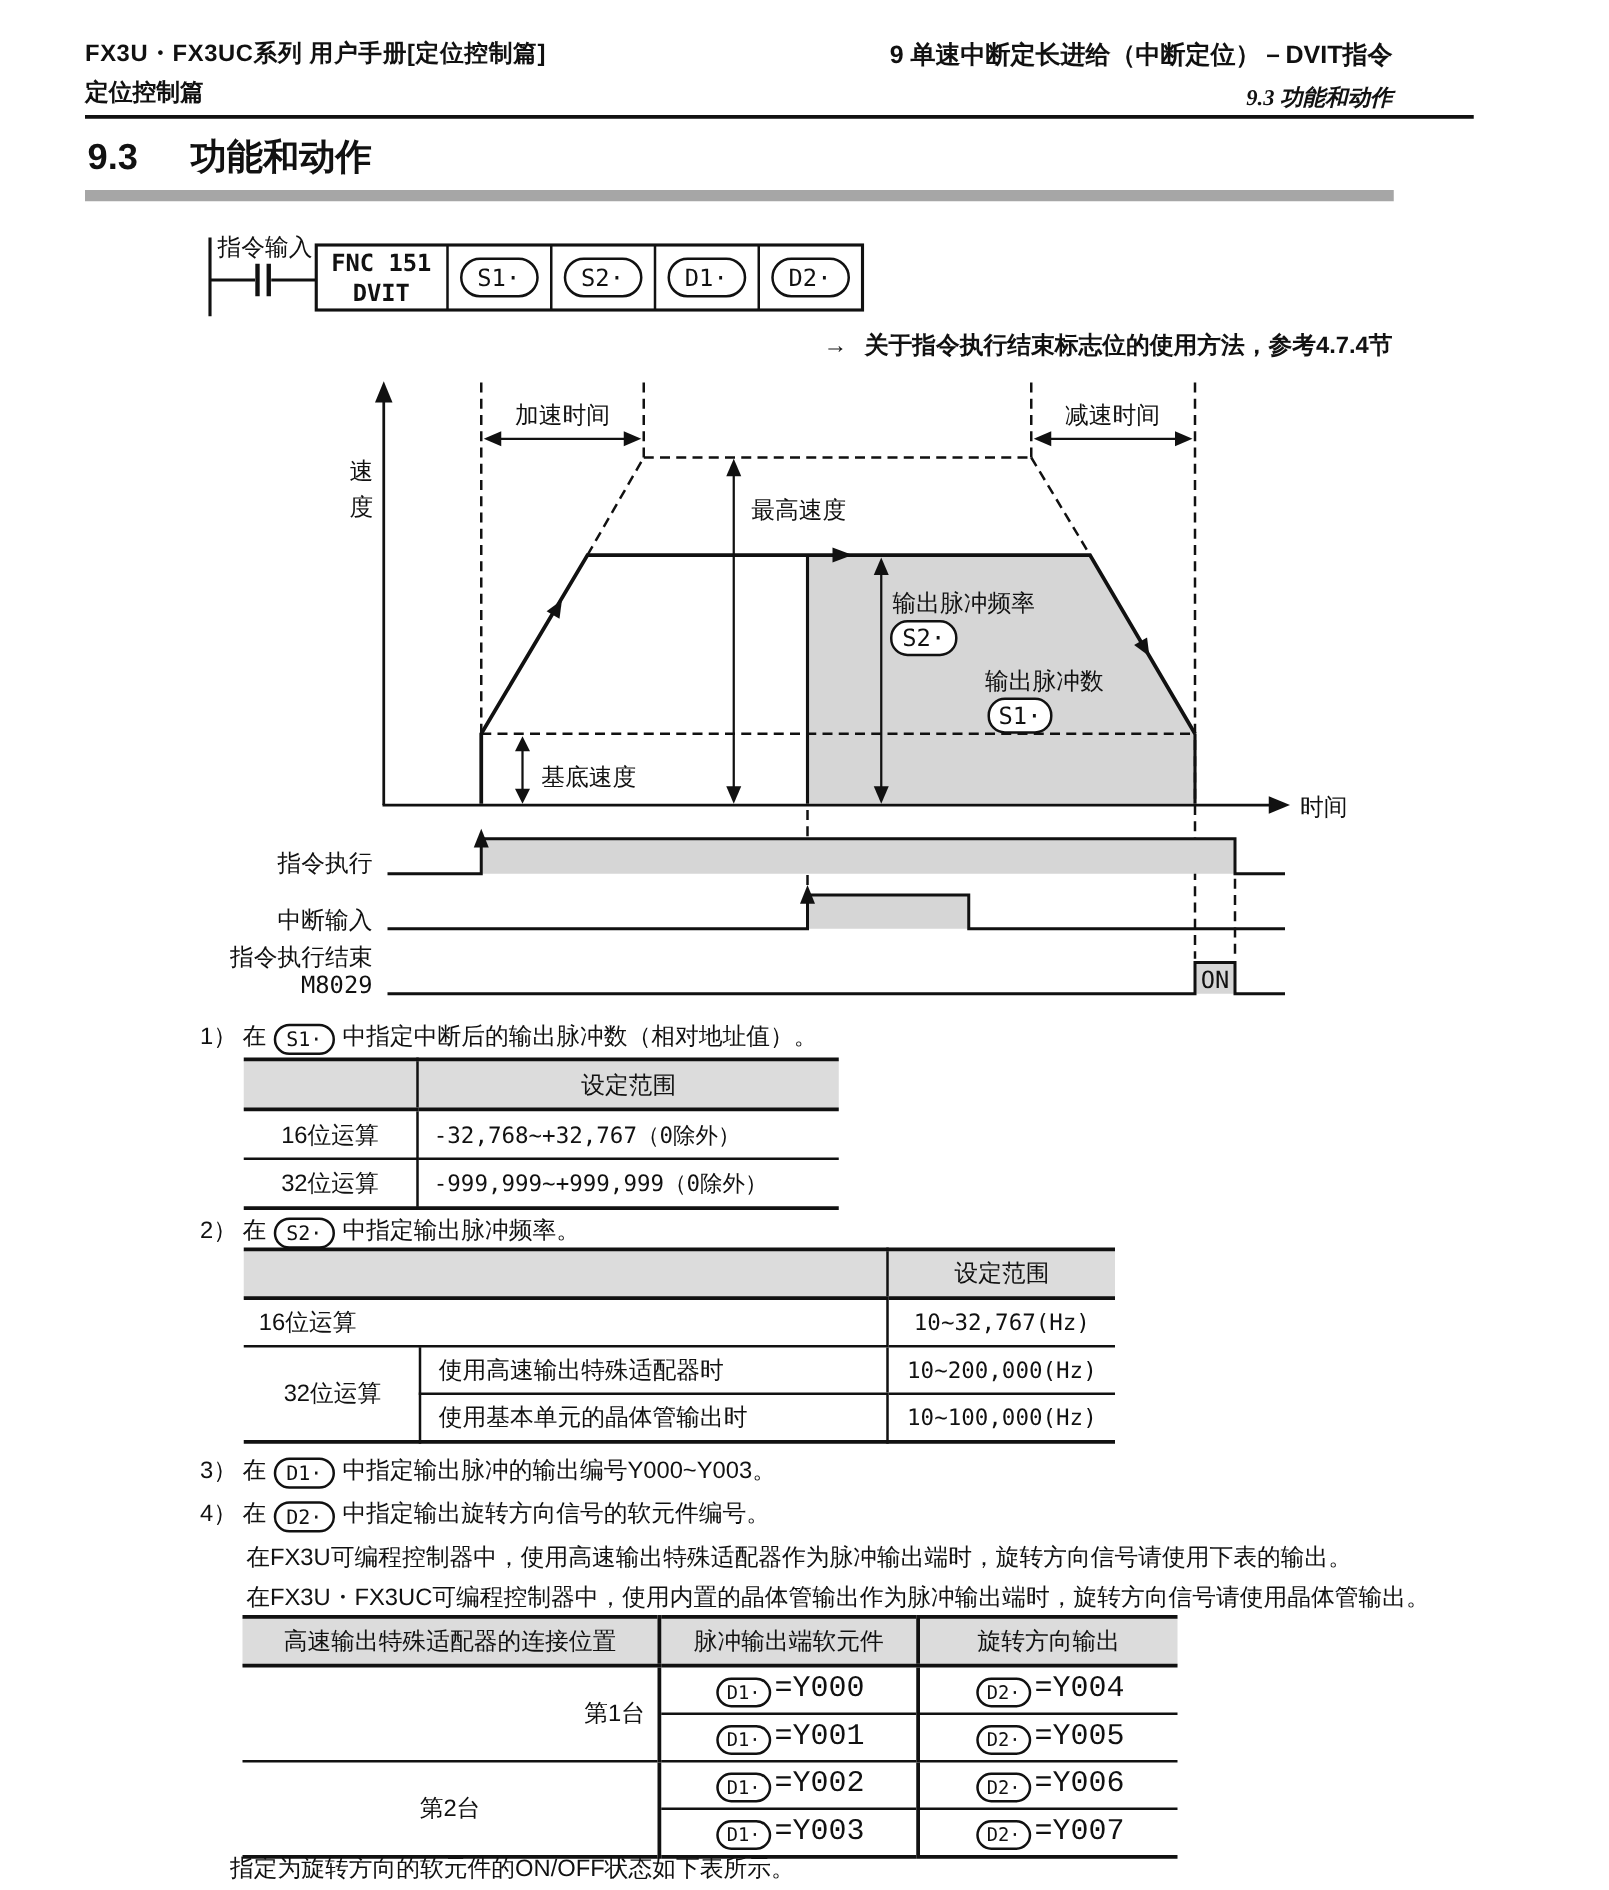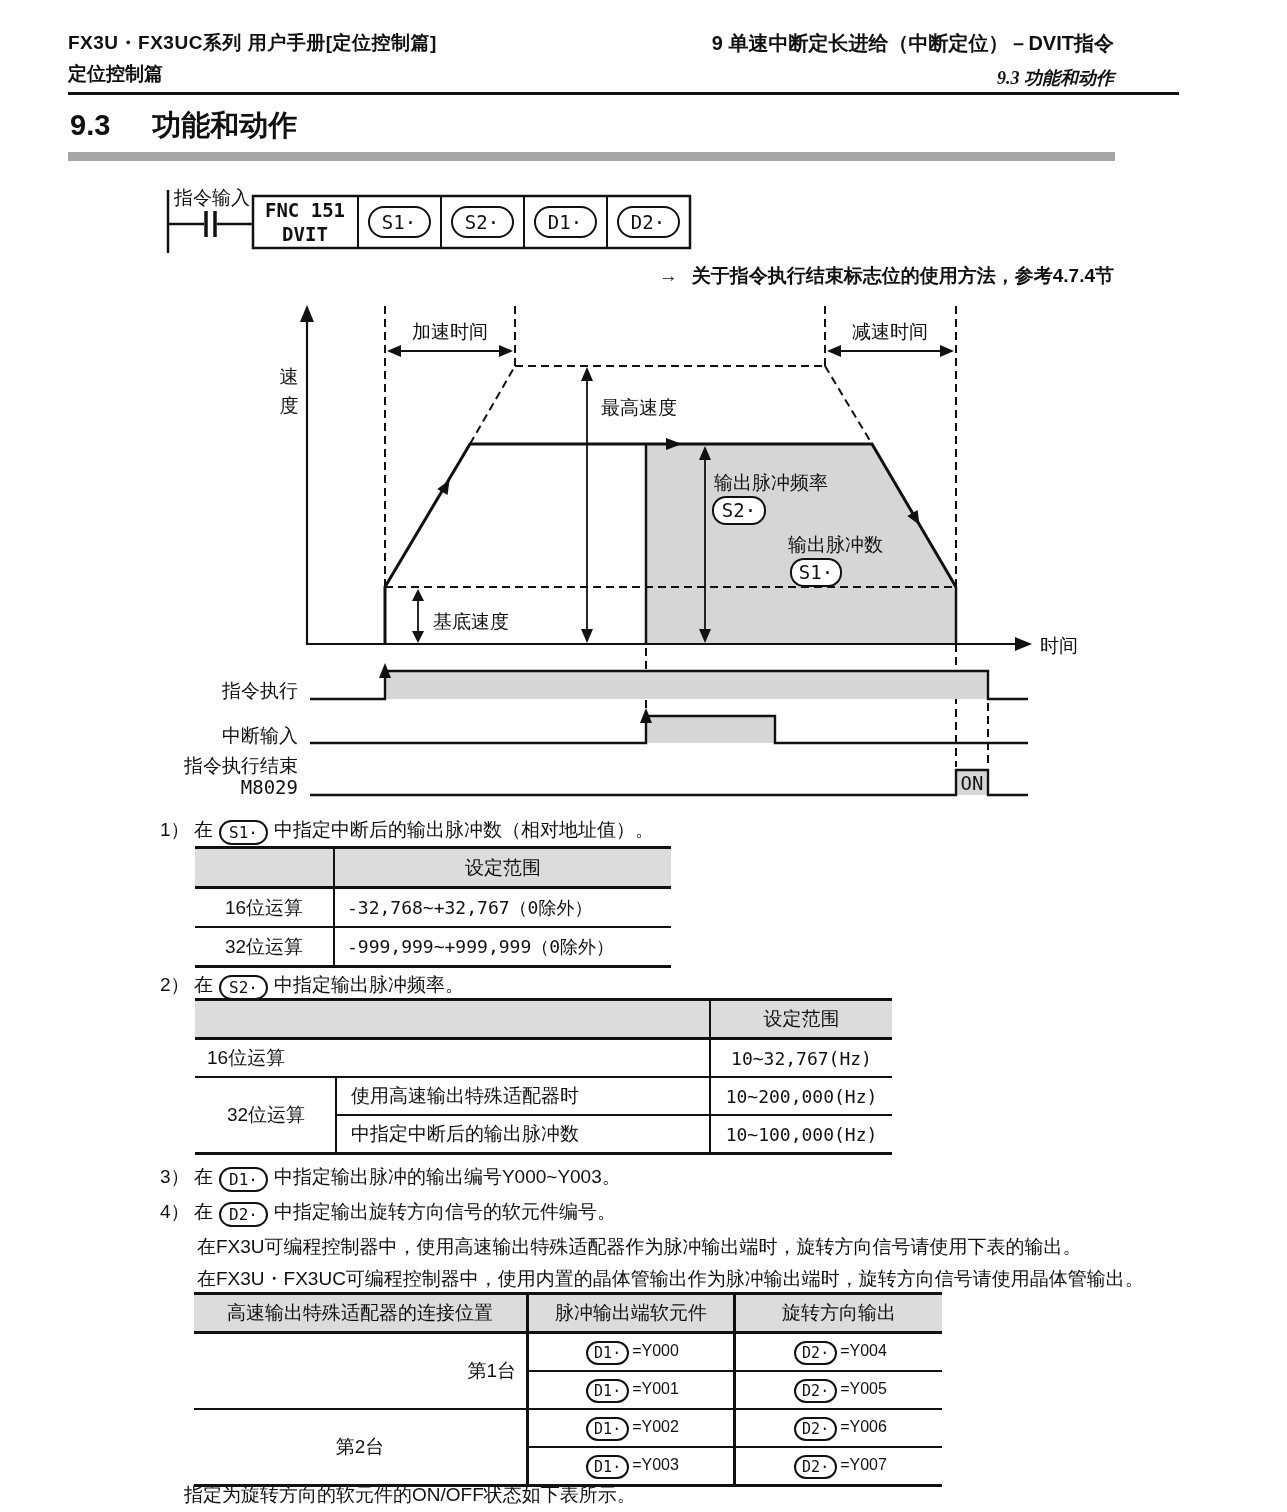--- a/index.html
+++ b/index.html
@@ -60,21 +60,21 @@
   .t2 .cond { width:348px; border-left:2px solid #111; padding-left:14px; }
   .t2 .val  { width:161px; border-left:2px solid #111; text-align:center;
               font-family:"DejaVu Sans Mono", monospace; font-size:18px; }
   
   .t3 td { height:36px; text-align:center; }
   .t3 .c1 { width:312px; }
   .t3 .c2 { width:184px; border-left:3px solid #111; }
   .t3 .c3 { width:186px; border-left:3px solid #111; }
   .t3 .inner td { border-bottom:2px solid #111; }
   .t3 .grp td { border-bottom:2px solid #111; }
-  .t3 .vtxt { font-family:Liberation Sans, sans-serif; font-size:16px; }
+  .t3 .vtxt { font-family:Liberation Mono, monospace; font-size:24px; }
   .footer-note { left:184px; top:1482px; font-size:19px; }
 </style>
 </head>
 <body>
 
 <div class="page">
 
   <div class="abs hdr-l1">FX3U・FX3UC系列 用户手册[定位控制篇]</div>
   <div class="abs hdr-l2">定位控制篇</div>
   <div class="abs hdr-r1">9 单速中断定长进给（中断定位）－DVIT指令</div>
@@ -233,21 +233,21 @@
     <tr class="r1">
       <td colspan="2" class="lbl">16位运算</td>
       <td class="val">10~32,767(Hz)</td>
     </tr>
     <tr class="r2">
       <td rowspan="2" class="lbl lblc">32位运算</td>
       <td class="cond">使用高速输出特殊适配器时</td>
       <td class="val">10~200,000(Hz)</td>
     </tr>
     <tr>
-      <td class="cond">中指定中断后的输出脉冲数</td>
+      <td class="cond">使用基本单元的晶体管输出时</td>
       <td class="val">10~100,000(Hz)</td>
     </tr>
   </tbody>
     </table>
 
   <div class="abs item" style="left:160px; top:1164px;">
     <span class="num">3）</span><span>在</span><span class="pill">D1·</span><span>中指定输出脉冲的输出编号Y000~Y003。</span>
   </div>
 
   <div class="abs item" style="left:160px; top:1199px;">

